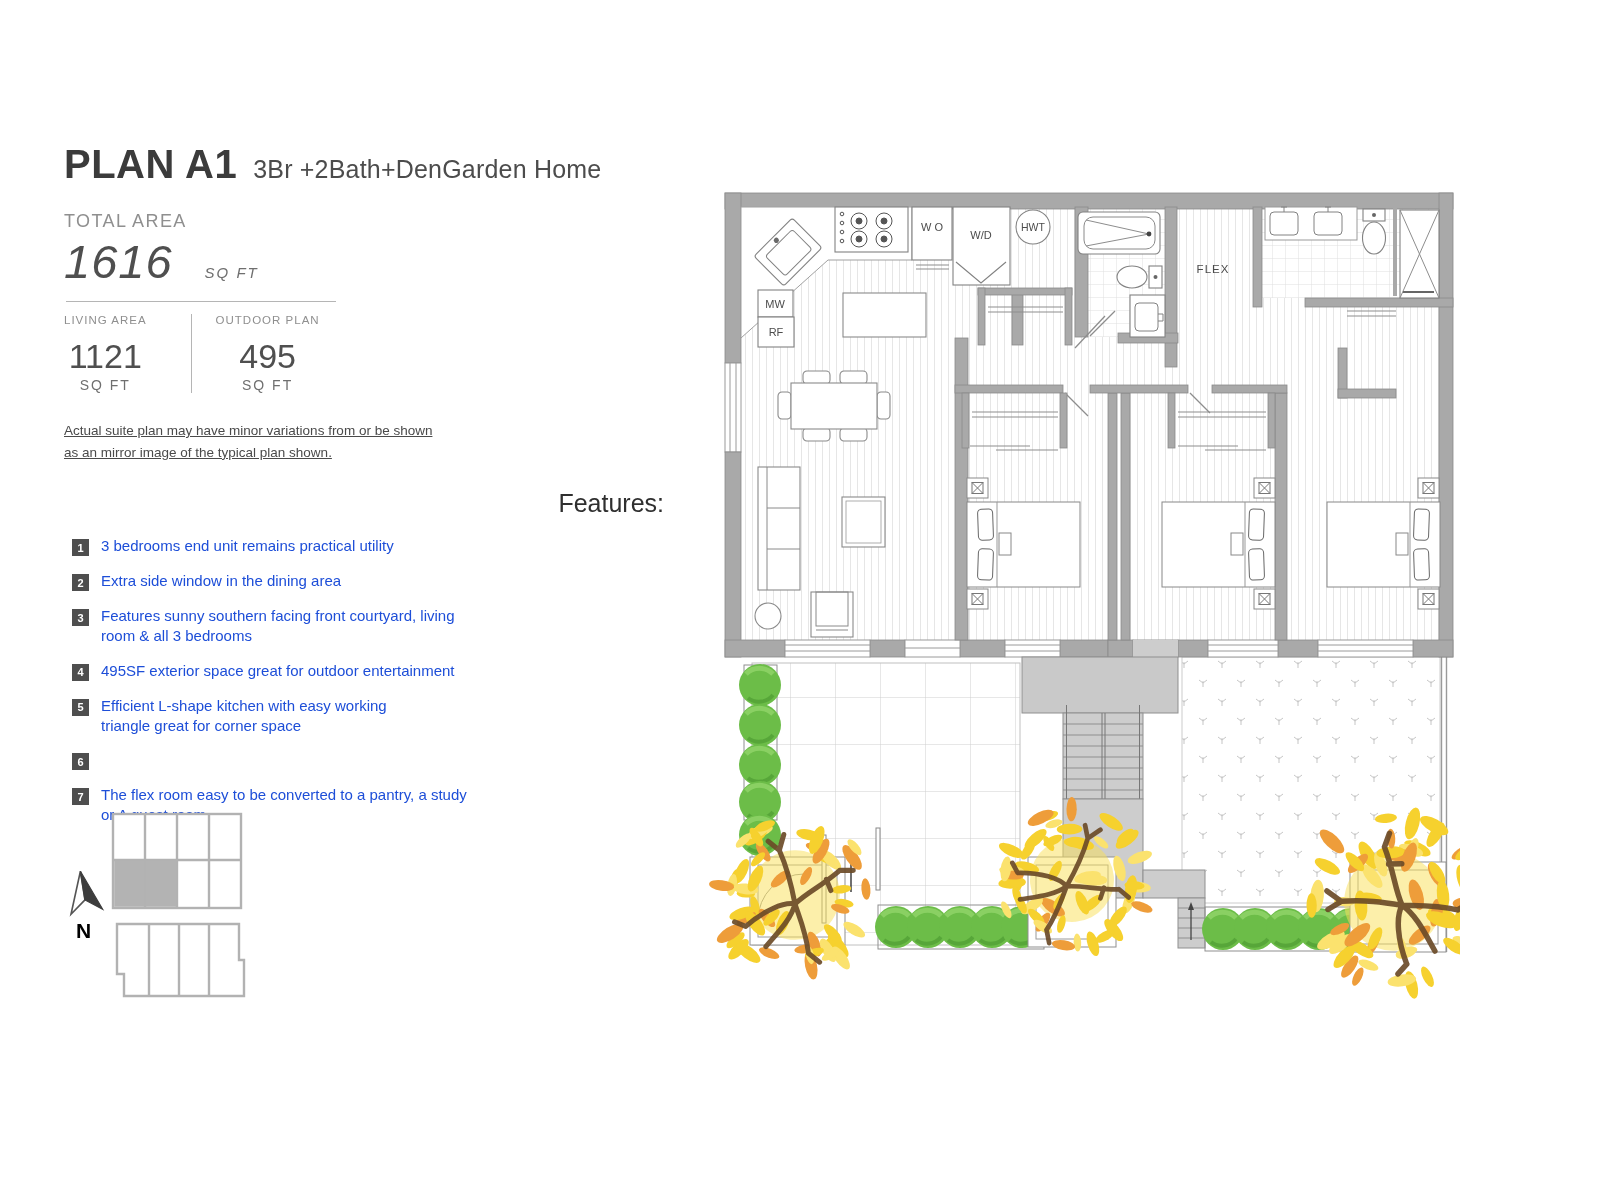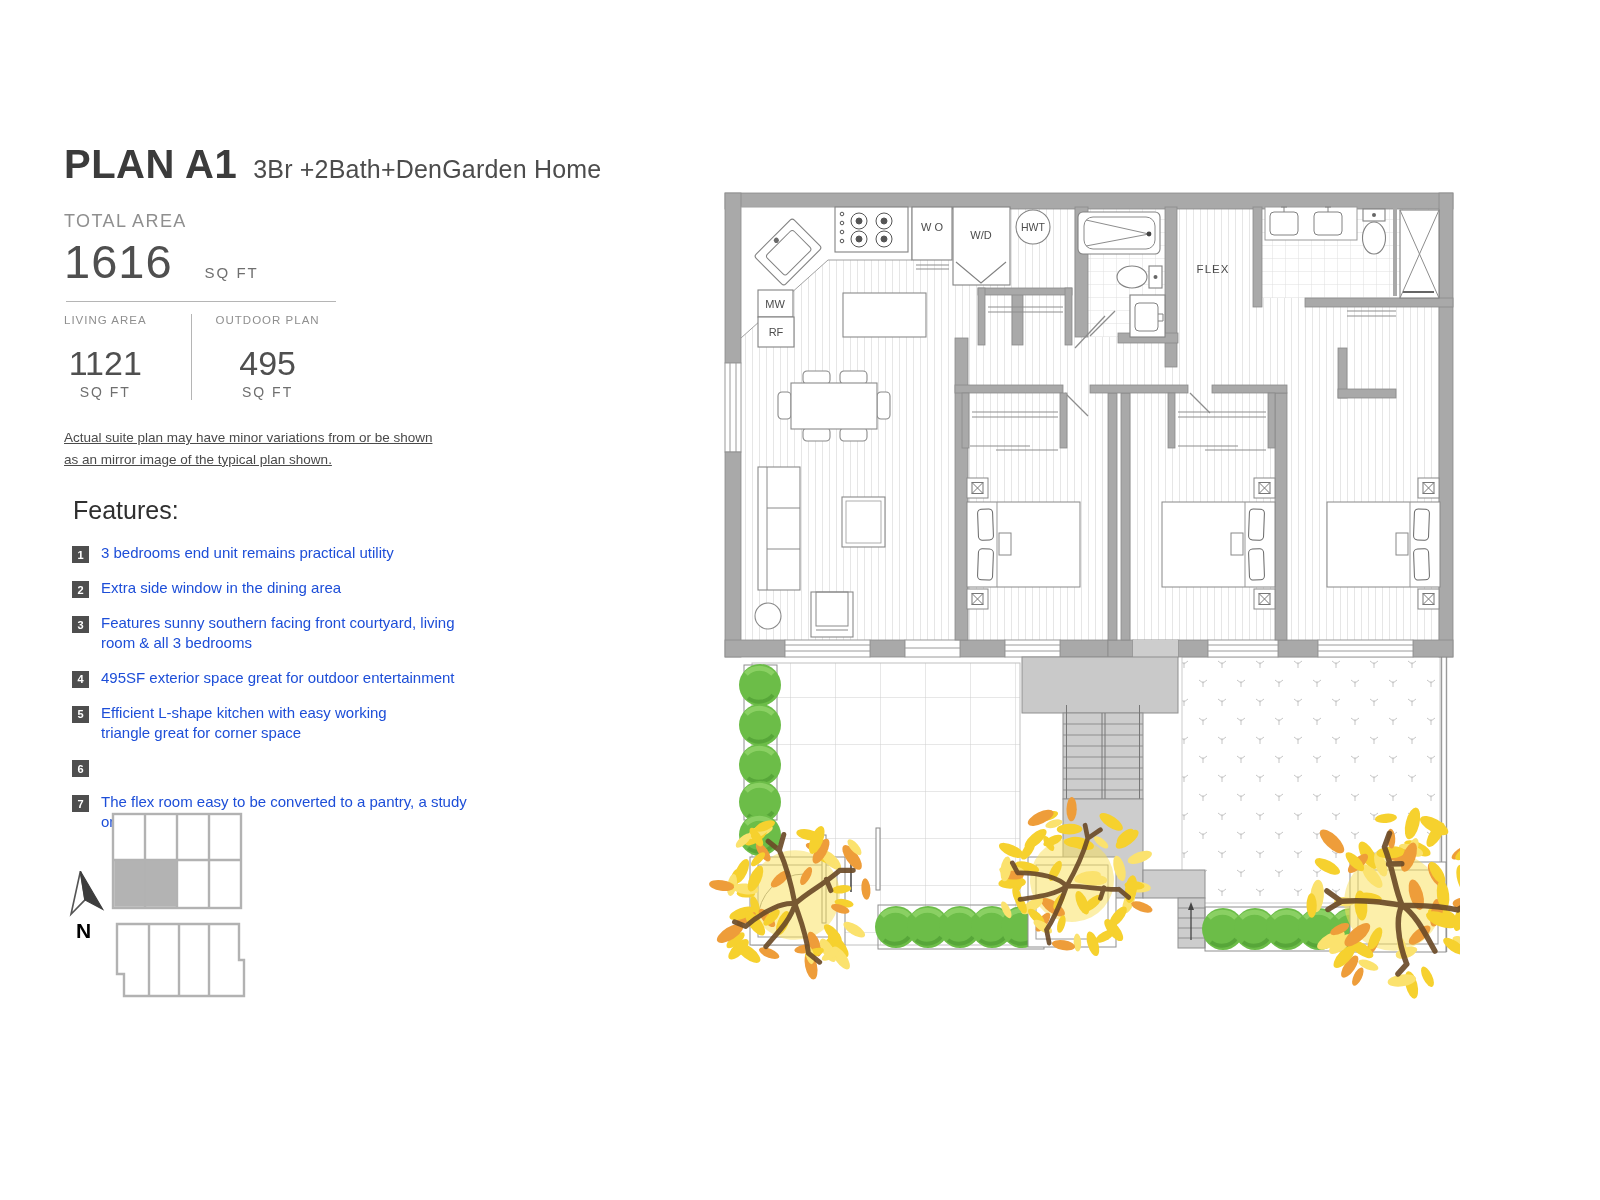--- a/index.html
+++ b/index.html
@@ -4,33 +4,33 @@
 <style>
   html,body{margin:0;padding:0;background:#fff;}
   .page{position:relative;width:1480px;height:1200px;background:#fff;overflow:hidden;
         font-family:"Liberation Sans",sans-serif;color:#444;}
   
   .info{position:absolute;left:64px;top:142px;width:600px;}
   .titlerow{display:flex;align-items:baseline;gap:16px;white-space:nowrap;}
   .plan-name{font-size:40px;font-weight:800;letter-spacing:.5px;color:#3b3b3b;}
   .plan-sub{font-size:25px;font-weight:400;letter-spacing:.2px;color:#4c4c4c;}
   .arealabel{margin-top:24px;font-size:18px;letter-spacing:1.4px;color:#8f8f8f;}
-  .totalrow{display:flex;align-items:baseline;margin-top:2px;}
+  .totalrow{display:flex;align-items:baseline;margin-top:2px;font-style:italic;}
   .totalval{font-size:47px;font-weight:400;color:#4f4f4f;letter-spacing:1px;}
   .totalunit{font-size:15px;letter-spacing:2px;color:#6f6f6f;margin-left:32px;}
   .rule{width:270px;border:none;border-top:1px solid #b5b5b5;margin:12px 0 0 2px;}
   .cols{display:flex;margin-top:12px;}
   .col{text-align:center;}
   .col1{padding:0 44px 0 0;border-right:1px solid #b5b5b5;}
   .col2{padding-left:24px;}
   .collabel{font-size:11.5px;letter-spacing:1px;color:#8f8f8f;}
-  .colval{font-size:34px;color:#4f4f4f;margin-top:18px;}
+  .colval{font-size:34px;color:#4f4f4f;margin-top:11px;}
   .colunit{font-size:14px;letter-spacing:2px;color:#6f6f6f;margin-top:1px;}
   .disclaimer{margin-top:27px;font-size:13.5px;line-height:1.6;color:#4a4a4a;white-space:pre-line;text-decoration:underline;}
-  .feat-head{margin-top:26px;margin-left:9px;font-size:25px;color:#2f2f2f;}
+  .feat-head{margin-top:26px;margin-left:9px;font-size:25px;color:#2f2f2f;text-align:right;}
   .feat-list{list-style:none;margin:18px 0 0 0;padding:0;}
   .feat-item{display:flex;margin-bottom:15px;}
   .feat-num{flex:none;width:17px;height:17px;margin:3px 12px 0 8px;background:#4e4e4e;color:#fff;
             font-size:11px;font-weight:bold;display:flex;align-items:center;justify-content:center;}
   .feat-text{font-size:15px;line-height:1.32;color:#1d4ed8;white-space:pre-line;}
   
   .keyplan{position:absolute;left:108px;top:810px;}
   .compass{position:absolute;left:60px;top:868px;}
   .compass .n{font-size:21px;font-weight:bold;color:#333;}
   

